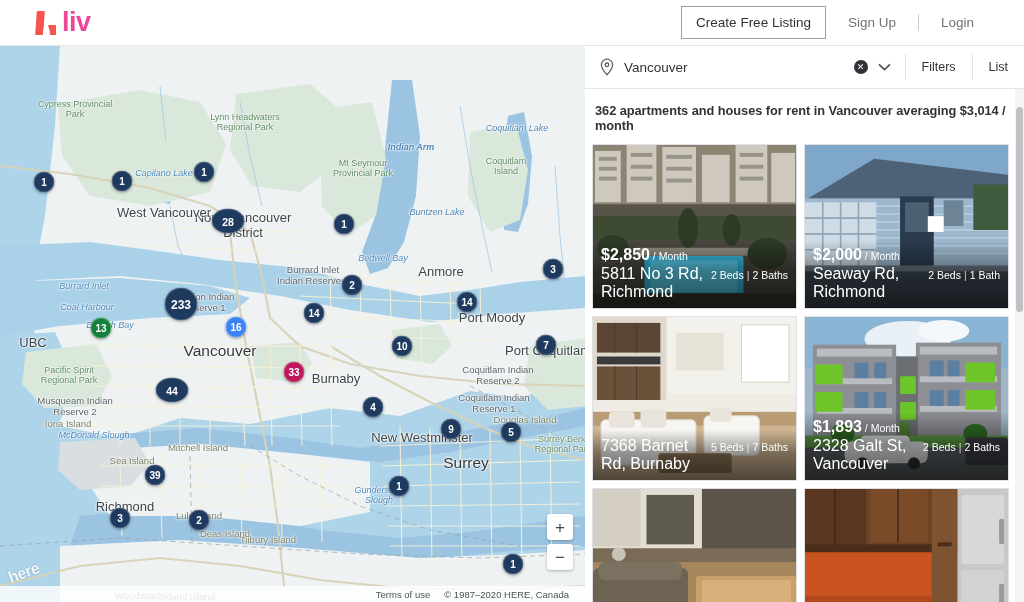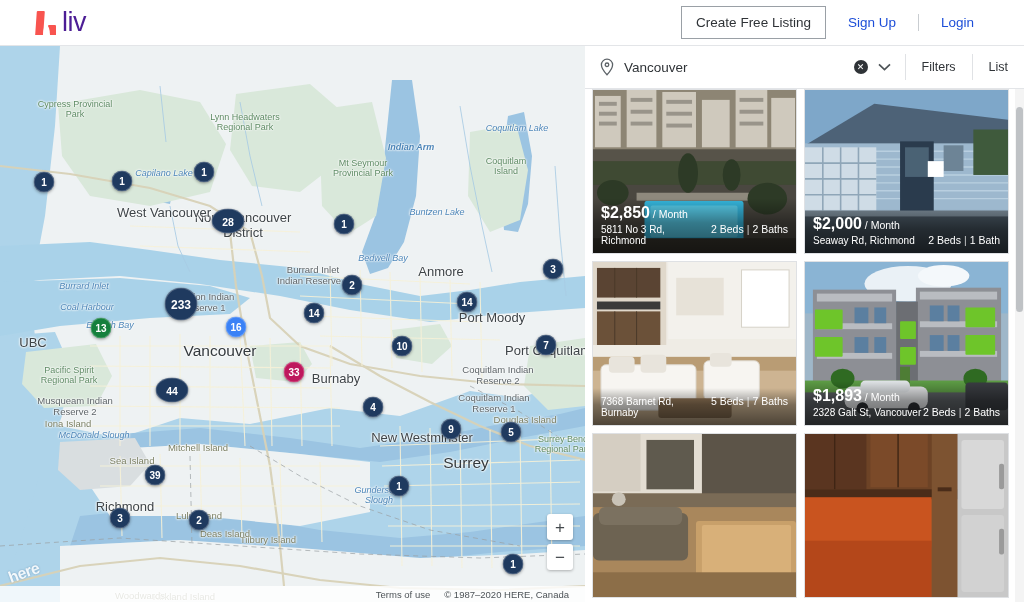--- a/index.html
+++ b/index.html
@@ -25,34 +25,34 @@
   }
   .logo-mark .bar-short {
     position: absolute; right: 0; bottom: 0; width: 8px; height: 10px;
     background: #f8544f; border-radius: 1px 1px 0 0;
   }
   .logo-mark .notch {
     position: absolute; left: 7px; bottom: 0; width: 7px; height: 10px;
     background: #ffffff; border-radius: 50% 50% 0 0 / 100% 100% 0 0;
   }
   #logo-text {
-    font-size: 27px; font-weight: 400; letter-spacing: -0.5px;
-    color: #4c1d95; line-height: 1;
+    font-size: 27px; font-weight: 700; letter-spacing: -0.5px;
+    color: #ec4899; line-height: 1;
   }
   #header-actions {
     margin-left: auto; margin-right: 28px;
     display: flex; align-items: center; gap: 0;
   }
   #create-listing-btn {
     border: 1px solid #9aa0a6; background: #ffffff; color: #2f3337;
     font-family: inherit; font-size: 13.5px; padding: 8px 14px;
     cursor: pointer; white-space: nowrap;
   }
   .header-link {
-    font-size: 13.5px; color: #1d4ed8; text-decoration: none;
+    font-size: 13.5px; color: #737373; text-decoration: none;
     padding: 0 22px; cursor: pointer; white-space: nowrap;
   }
   .header-sep { width: 1px; height: 17px; background: #c9cdd1; }
 
   
   #map-panel {
     position: absolute; top: 46px; left: 0; width: 585px; height: 556px;
     overflow: hidden; background: #a9d3ea;
   }
   #map-canvas { position: absolute; inset: 0; }
@@ -162,21 +162,21 @@
     position: absolute; left: 0; right: 0; bottom: 0; padding: 6px 8px 7px 8px;
     background: linear-gradient(to top, rgba(0,0,0,.62) 0%, rgba(0,0,0,.40) 55%, rgba(0,0,0,0) 100%);
     color: #ffffff; pointer-events: none;
   }
   .card-price { font-size: 16px; font-weight: 700; line-height: 1.15; }
   .card-price .per { font-size: 10.5px; font-weight: 400; }
   .card-bottom-row {
     display: flex; align-items: baseline; justify-content: space-between;
     margin-top: 1px;
   }
-  .card-address { font-size: 10px; }
+  .card-address { font-size: 16px; }
   .card-specs { font-size: 10.5px; white-space: nowrap; }
   .card-specs .spec-sep { opacity: .75; margin: 0 3px; }
 
   #results-scrollbar {
     position: absolute; top: 43px; right: 0; width: 9px; height: 513px;
     background: #f4f4f4; z-index: 20;
   }
   #results-scroll-thumb {
     position: absolute; top: 18px; left: 1px; width: 7px; height: 205px;
     background: #bfc2c5; border-radius: 4px; cursor: pointer;
@@ -408,20 +408,21 @@
         <path d="M1 1.3 L6.5 6.6 L12 1.3"></path>
       </svg>
     </button>
     <span class="search-divider"></span>
     <a class="search-action">Filters</a>
     <span class="search-divider"></span>
     <a class="search-action">List</a>
   </div>
 
   <div id="cards-scroll">
+    <div id="results-heading">362 apartments and houses for rent in Vancouver averaging $3,014 / month</div>
     <div id="cards-grid">
         <div class="listing-card">
           <div class="card-photo">
     <svg viewBox="0 0 205 165" preserveAspectRatio="none">
       <rect width="205" height="165" fill="#6f6a5c"></rect>
       <rect width="205" height="62" fill="#8d8574"></rect>
       <g fill="#cfc9bd">
         <rect x="2" y="6" width="26" height="52"></rect>
                 <rect x="34" y="0" width="30" height="58"></rect>
         <rect x="70" y="2" width="34" height="56"></rect>

